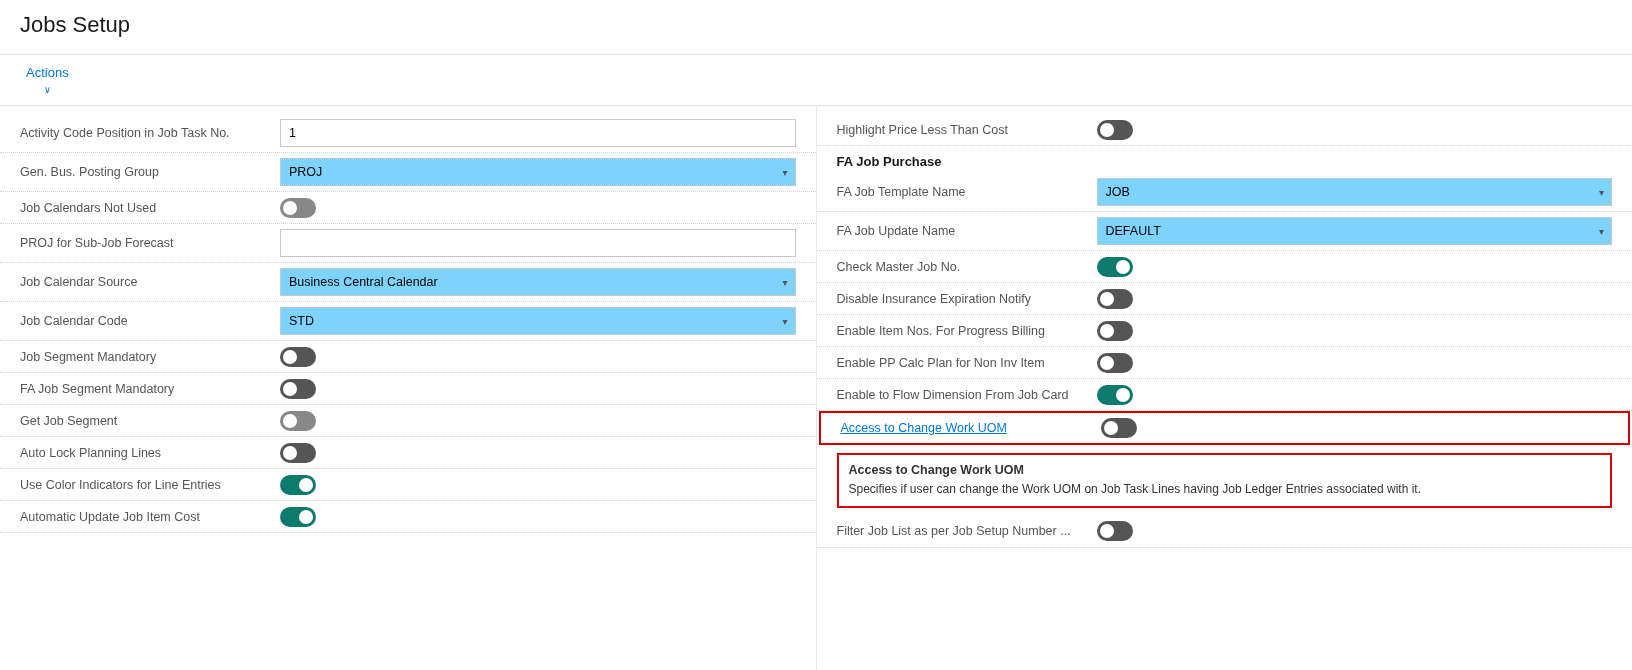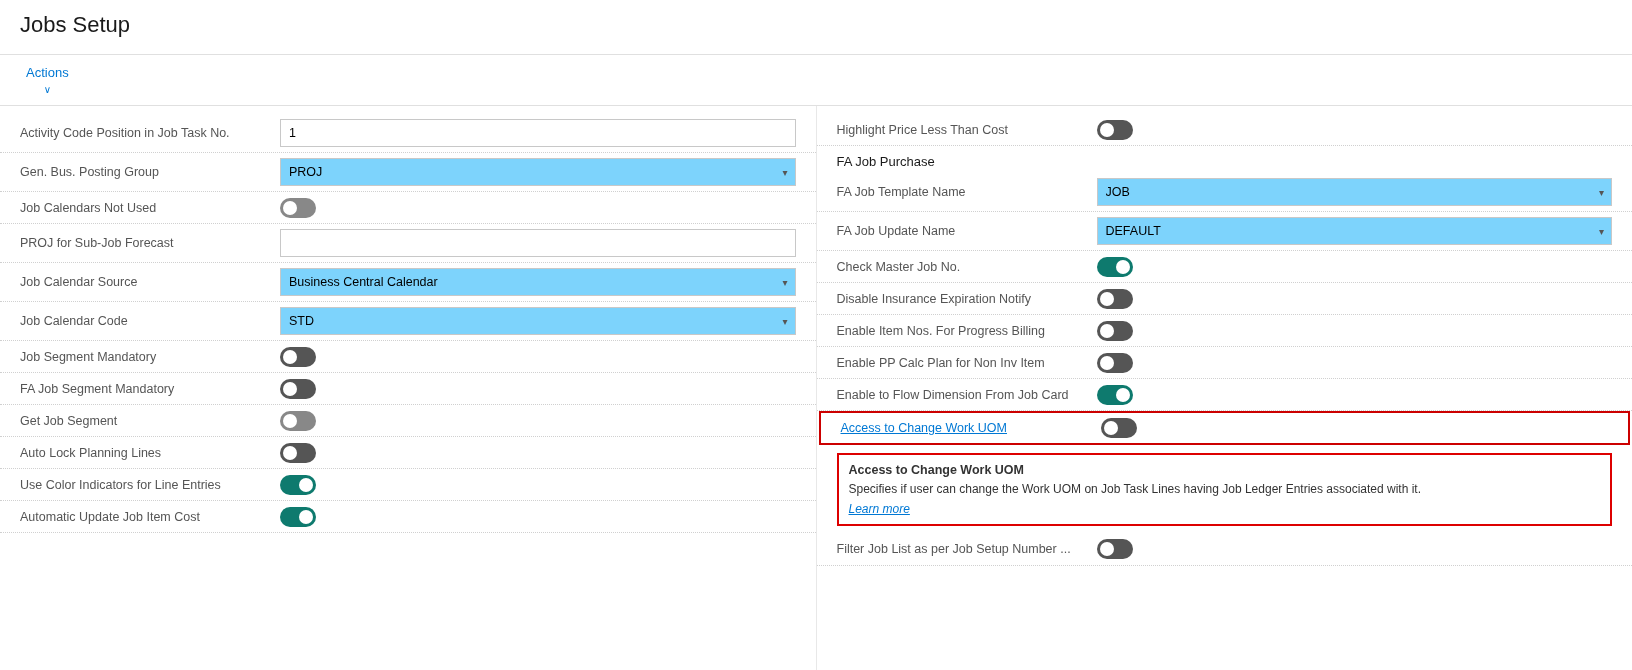--- a/index.html
+++ b/index.html
@@ -30,21 +30,21 @@
     
     .toggle { position: relative; display: inline-block; width: 36px; height: 20px; }
     .toggle input { opacity: 0; width: 0; height: 0; }
     .toggle-slider { position: absolute; cursor: pointer; top: 0; left: 0; right: 0; bottom: 0; border-radius: 20px; transition: .3s; }
     .toggle-slider:before { position: absolute; content: ""; height: 14px; width: 14px; left: 3px; bottom: 3px; background: white; border-radius: 50%; transition: .3s; }
     .toggle-off .toggle-slider { background-color: #888; }
     .toggle-on .toggle-slider { background-color: #0e7a6e; }
     .toggle-on .toggle-slider:before { transform: translateX(16px); }
     .toggle-dark-off .toggle-slider { background-color: #555; }
 
-    .section-header { padding: 8px 20px 4px 20px; font-weight: 400; font-size: 13px; color: #1a1a1a; }
+    .section-header { padding: 8px 20px 4px 20px; font-weight: 700; font-size: 13px; color: #1a1a1a; }
     .tooltip-box { margin: 8px 20px; border: 2px solid #d00; padding: 8px 10px; background: #fff; }
     .tooltip-title { font-weight: 700; font-size: 12.5px; margin-bottom: 4px; }
     .tooltip-text { font-size: 12px; color: #333; line-height: 1.4; }
     .tooltip-link { color: #0078d4; font-style: italic; font-size: 12px; cursor: pointer; display: block; margin-top: 4px; }
 
     .dotted-leader { flex: 1; border-bottom: 1px dotted #bbb; margin: 0 6px; align-self: flex-end; margin-bottom: 7px; }
   </style>
 </head>
 <body>
 
@@ -164,21 +164,20 @@
         </div>
         <div class="form-row" style="border: 2px solid rgb(204, 0, 0); margin: 0px 2px;">
           <div class="form-label"><a href="#" style="color: rgb(0, 120, 212); text-decoration: underline;">Access to Change Work UOM</a><span class="dotted-leader"></span></div>
           <div class="form-control"><label class="toggle toggle-dark-off toggle-off"><input type="checkbox" style=""><span class="toggle-slider"></span></label></div>
         </div>
       </div>
     <div id="tooltip-box">
         <div class="tooltip-box">
           <div class="tooltip-title">Access to Change Work UOM</div>
           <div class="tooltip-text">Specifies if user can change the Work UOM on Job Task Lines having Job Ledger Entries associated with it.</div>
-          <a class="tooltip-link" href="#">Learn more</a>
         </div>
       </div>
     <div id="right-rows-bottom">
         <div class="form-row">
           <div class="form-label">Filter Job List as per Job Setup Number ...<span class="dotted-leader"></span></div>
           <div class="form-control"><label class="toggle toggle-dark-off toggle-off"><input type="checkbox" style=""><span class="toggle-slider"></span></label></div>
         </div>
       </div>
   </div>
 </div>

